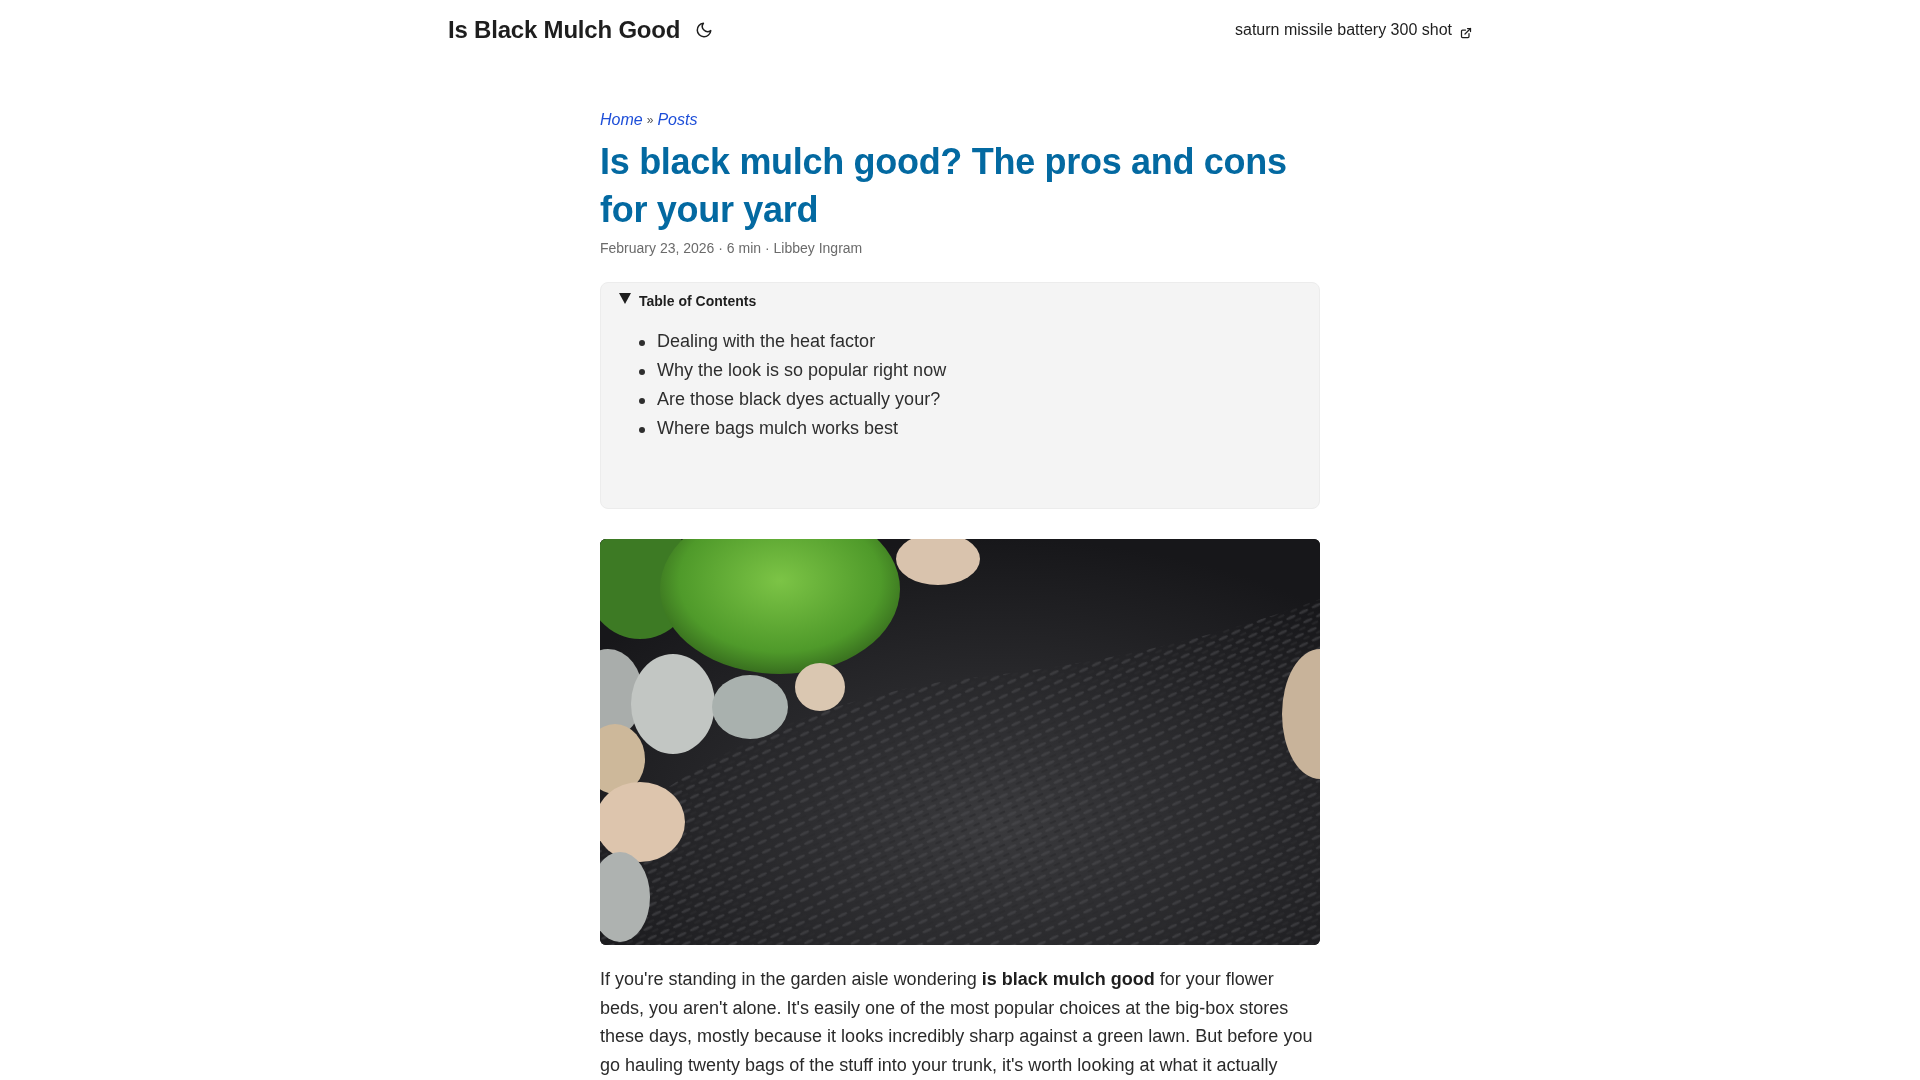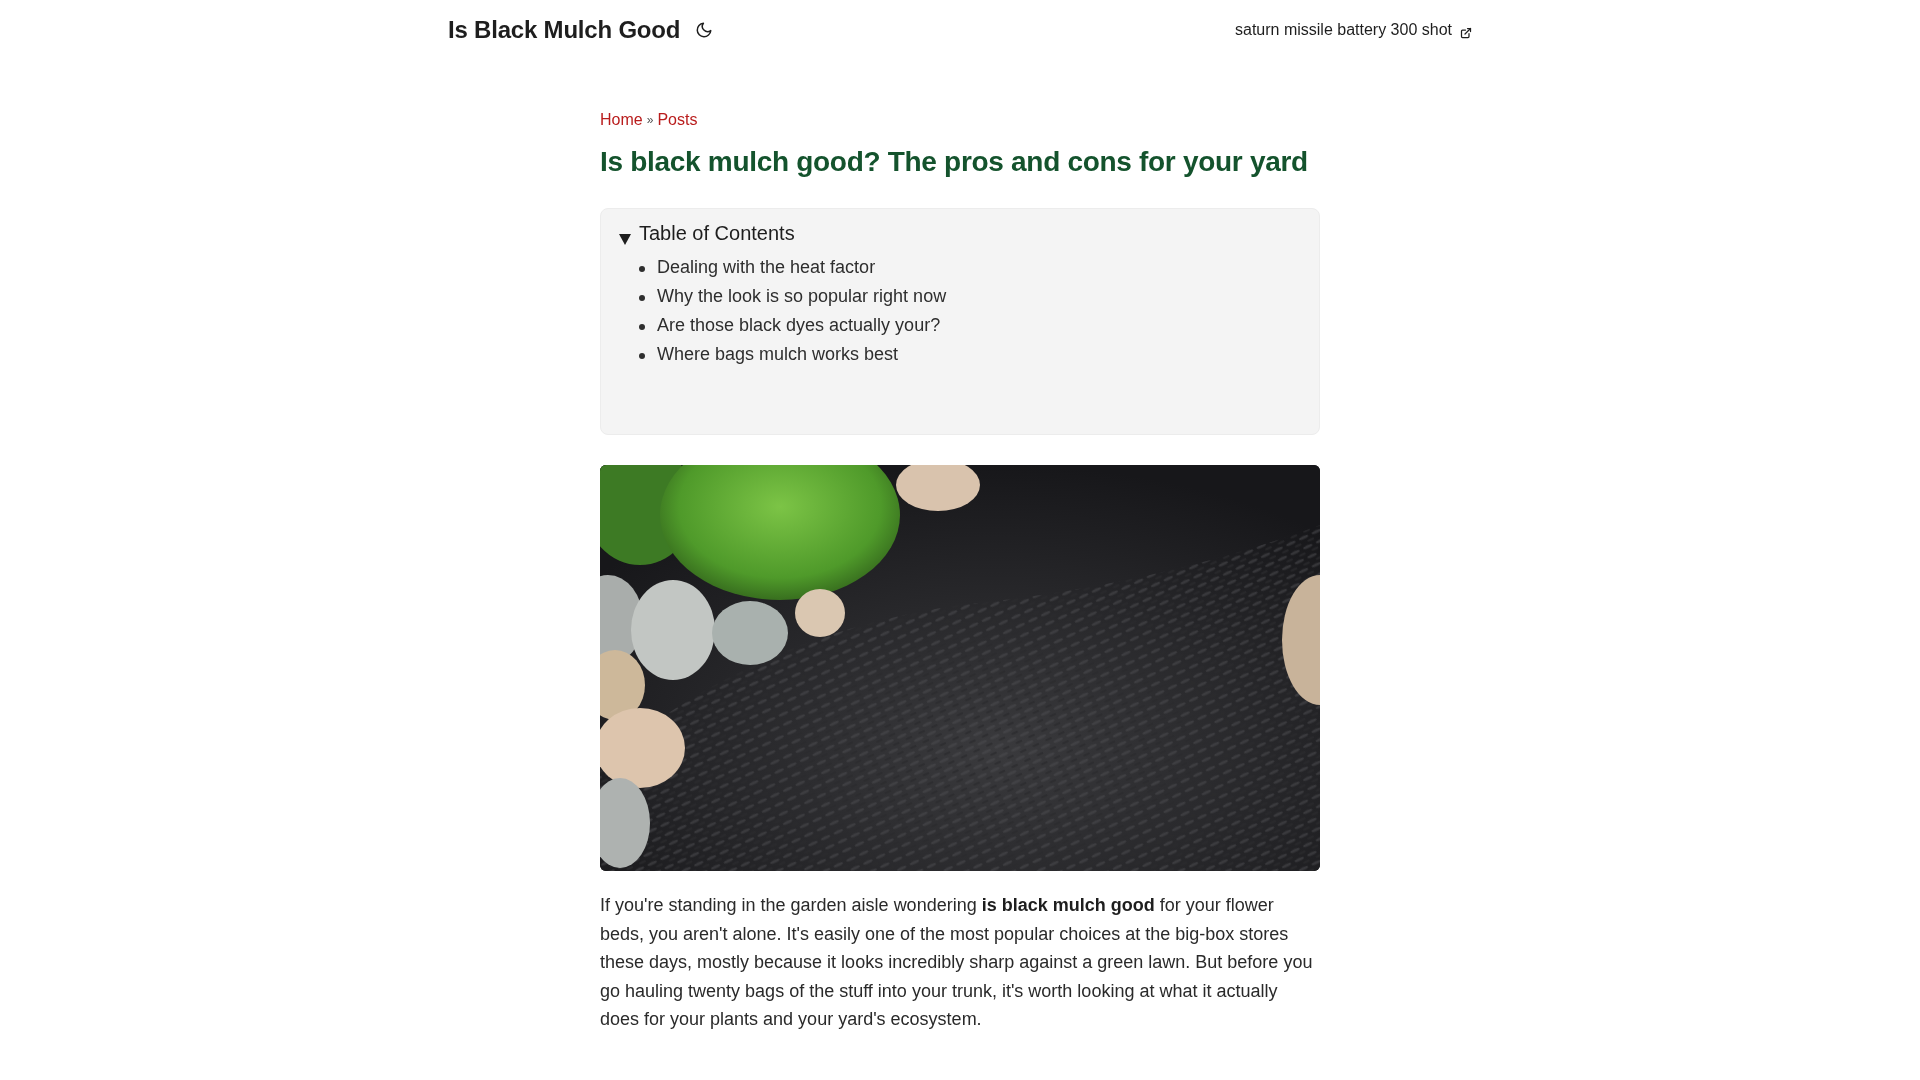--- a/index.html
+++ b/index.html
@@ -20,34 +20,34 @@
       align-items: center; justify-content: center; cursor: pointer;
     }
     .nav-link {
       display: flex; align-items: flex-end; font-size: 16px; color: #1e1e1e; text-decoration: none;
     }
     .nav-link .ext { margin-left: 8px; display: inline-flex; }
 
     .main { position: absolute; top: 108px; left: 600px; width: 720px; }
 
     .breadcrumbs { font-size: 16px; color: #1e1e1e; height: 24px; display: flex; align-items: center; }
-    .breadcrumbs a { color: #b91c1c; text-decoration: none; }
+    .breadcrumbs a { color: #1d4ed8; text-decoration: none; font-style: italic; }
     .breadcrumbs .sep { font-size: 12px; color: #555; margin: 0 4px; }
 
     .post-title {
-      margin-top: 6px; font-size: 28px; font-weight: 700; line-height: 48px;
-      color: #14532d; letter-spacing: -0.3px;
+      margin-top: 6px; font-size: 36px; font-weight: 700; line-height: 48px;
+      color: #0369a1; letter-spacing: -0.3px;
     }
     .post-meta { margin-top: 6px; font-size: 14px; color: #6b6b6b; height: 20px; }
 
     .toc {
       margin-top: 22px; background: #f4f4f4; border: 1px solid #ececec; border-radius: 8px;
       padding: 10px 18px 14px 18px; width: 720px; height: 227px;
     }
-    .toc-summary { display: flex; align-items: flex-end; font-size: 20px; font-weight: 400; color: #1e1e1e; height: 26px; cursor: pointer; }
+    .toc-summary { display: flex; align-items: flex-start; font-size: 14px; font-weight: 700; color: #1e1e1e; height: 26px; cursor: pointer; }
     .toc-summary .tri {
       width: 0; height: 0; border-left: 6px solid transparent; border-right: 6px solid transparent;
       border-top: 11px solid #1e1e1e; margin-right: 8px;
     }
     .toc ul { list-style: none; margin-top: 8px; padding-left: 20px; }
     .toc li { position: relative; font-size: 18px; line-height: 29px; color: #2e2e2e; padding-left: 18px; }
     .toc li::before {
       content: ""; position: absolute; left: 0; top: 13px; width: 6px; height: 6px;
       background: #2e2e2e; border-radius: 50%;
     }
@@ -87,20 +87,21 @@
 </header>
 
 <main class="main">
   <div class="breadcrumbs">
     <a href="#">Home</a>
     <span class="sep">»</span>
     <a href="#">Posts</a>
   </div>
 
   <h1 class="post-title">Is black mulch good? The pros and cons for your yard</h1>
+  <div class="post-meta">February 23, 2026 · 6 min · Libbey Ingram</div>
 
   <div class="toc">
     <div class="toc-summary">
       <span class="tri"></span>
       <span>Table of Contents</span>
     </div>
     <ul>
       <li><a href="#">Dealing with the heat factor</a></li>
       <li><a href="#">Why the look is so popular right now</a></li>
       <li><a href="#">Are those black dyes actually your?</a></li>

